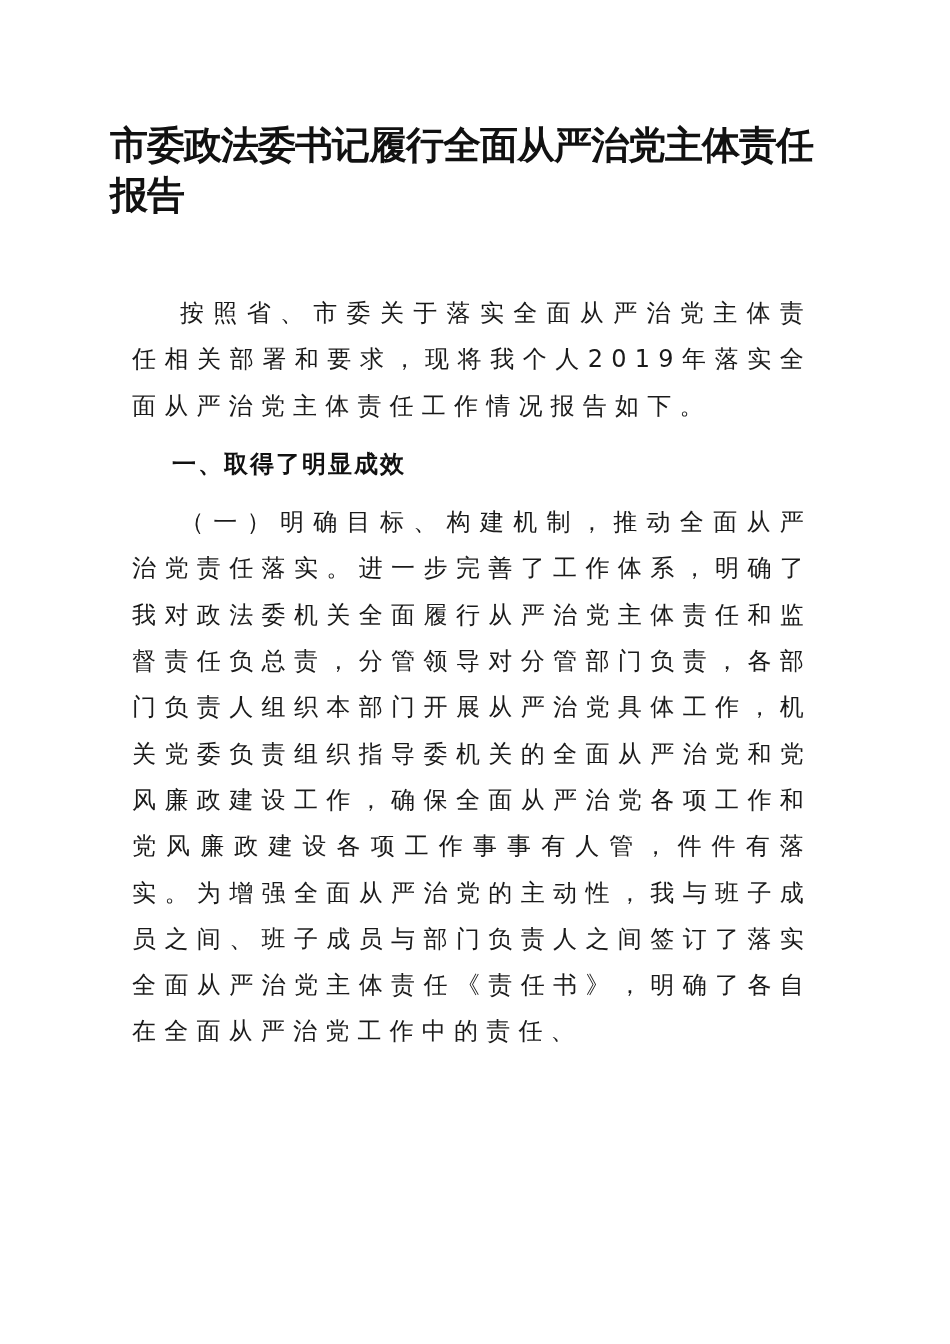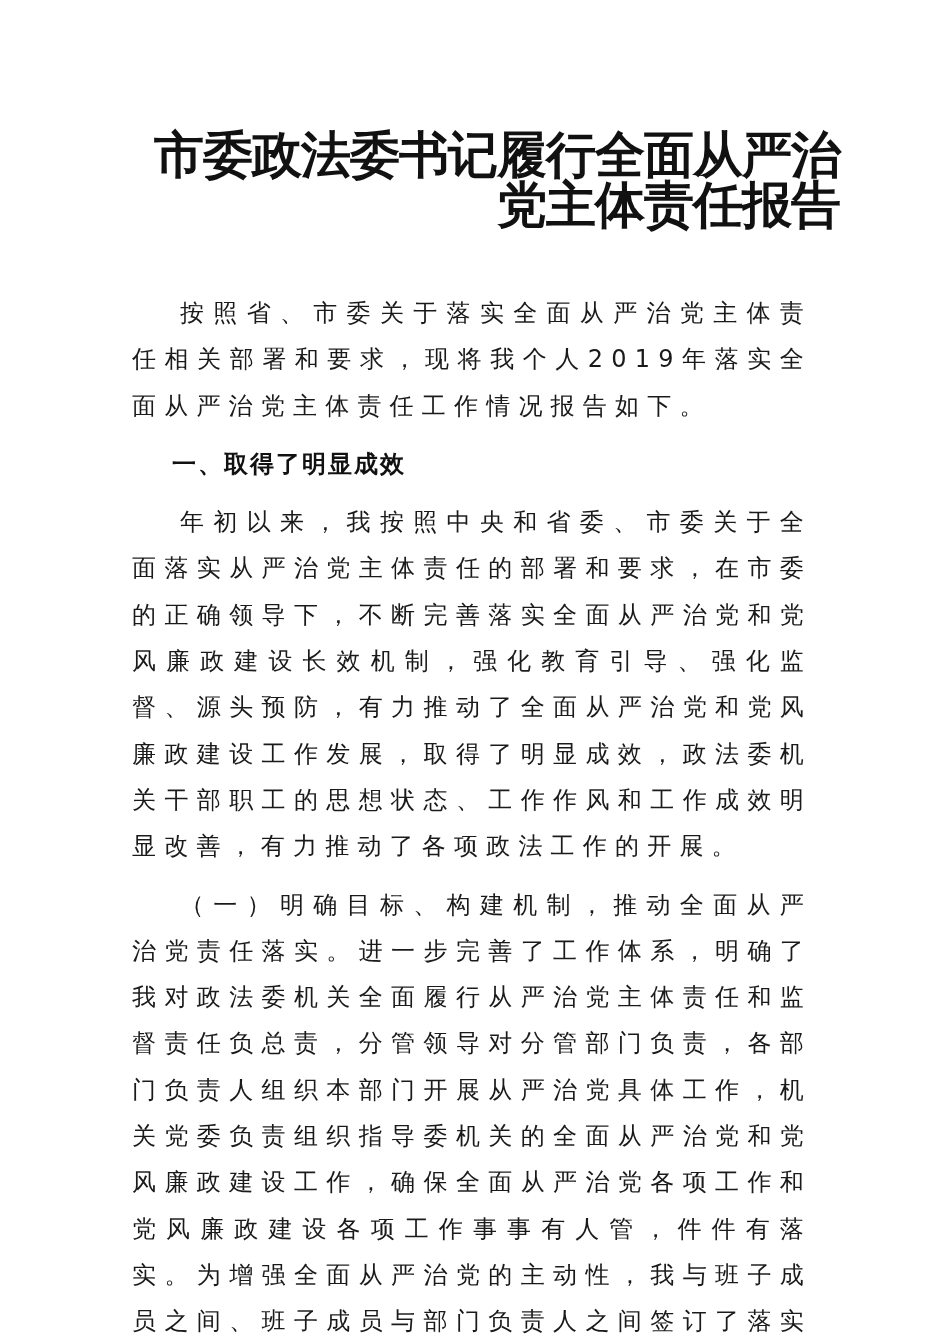--- a/index.html
+++ b/index.html
@@ -1,22 +1,22 @@
 <!DOCTYPE html>
 <html><head>
 <meta charset="utf-8">
 <style>
   html, body { margin: 0; padding: 0; background: #ffffff; }
   body { width: 950px; height: 1344px; position: relative; overflow: hidden; }
   .page { position: absolute; left: 0; top: 0; width: 950px; height: 1344px; background: #fff; }
   .title {
-    position: absolute; left: 110px; top: 130px; width: 730px;
-    text-align: right;
+    position: absolute; left: 110px; top: 120px; width: 730px;
+    text-align: left;
     font-family: "DejaVu Serif", "Liberation Serif", serif;
-    font-weight: bold; font-size: 50px; line-height: 50px; color: #111;
+    font-weight: bold; font-size: 38px; line-height: 50px; color: #111;
     letter-spacing: -1px;
   }
   .body {
     position: absolute; left: 120px; top: 278px; width: 704px;
     font-family: "DejaVu Sans", "Liberation Sans", sans-serif;
     font-size: 24px; line-height: 46.3px; color: #1a1a1a;
     letter-spacing: 8.2px;
     text-align: justify;
   }
   .body p { margin: 12px; text-indent: 2em; }
@@ -24,16 +24,15 @@
   .body p .lead { font-weight: normal; }
 </style>
 </head>
 <body>
 
 <div class="page">
   <div class="title">市委政法委书记履行全面从严治党主体责任报告</div>
   <div class="body">
     <p>按照省、市委关于落实全面从严治党主体责任相关部署和要求，现将我个人2019年落实全面从严治党主体责任工作情况报告如下。</p>
     <p class="heading">一、取得了明显成效</p>
-    <p>年初以来，我按照中央和省委、市委关于全面落实从严治党主体责任的部署和要求，在市委的正确领导下，不断完善落实全面从严治党和党风廉政建设长效机制，强化教育引导、强化监督、源头预防，有力推动了全面从严治党和党风廉政建设工作发展，取得了明显成效，政法委机关干部职工的思想状态、工作作风和工作成效明显改善，有力推动了各项政法工作的开展。</p>
     <p><span class="lead">（一）明确目标、构建机制，推动全面从严治党责任落实。</span><span>进一步完善了工作体系，明确了我对政法委机关全面履行从严治党主体责任和监督责任负总责，分管领导对分管部门负责，各部门负责人组织本部门开展从严治党具体工作，机关党委负责组织指导委机关的全面从严治党和党风廉政建设工作，确保全面从严治党各项工作和党风廉政建设各项工作事事有人管，件件有落实。为增强全面从严治党的主动性，我与班子成员之间、班子成员与部门负责人之间签订了落实全面从严治党主体责任《责任书》，明确了各自在全面从严治党工作中的责任、</span></p>
   </div>
 </div>
 
 </body></html>

